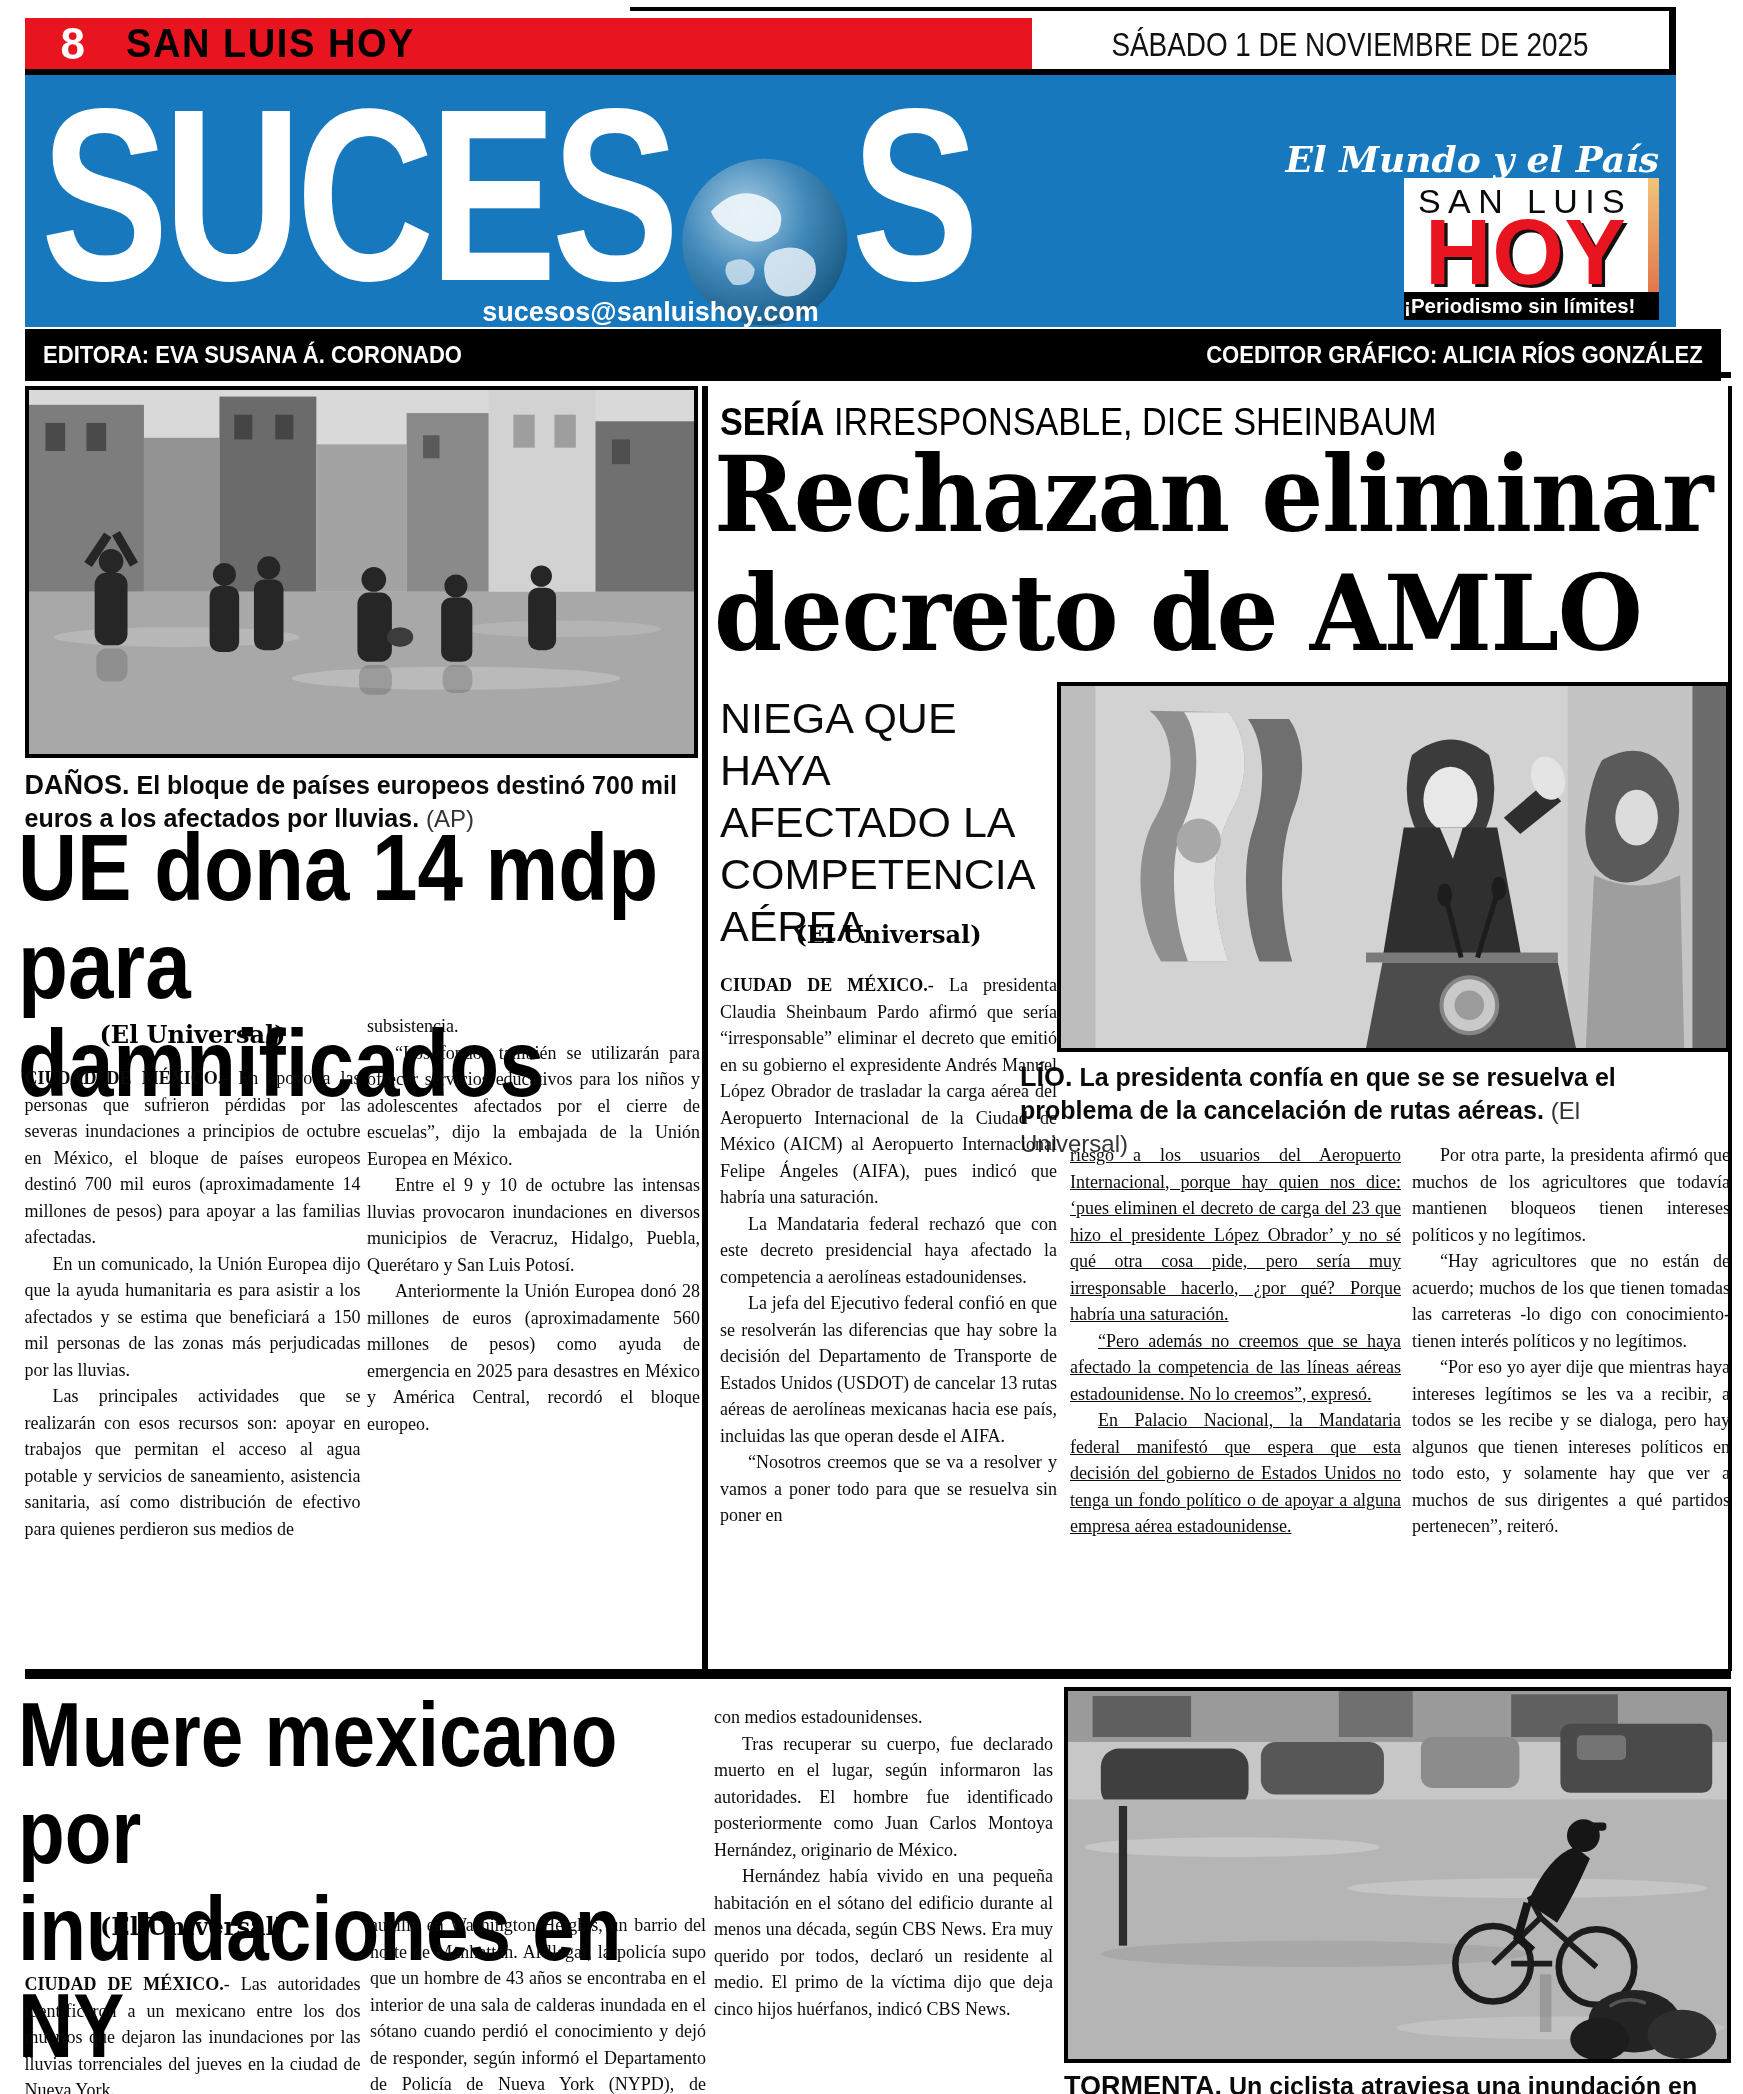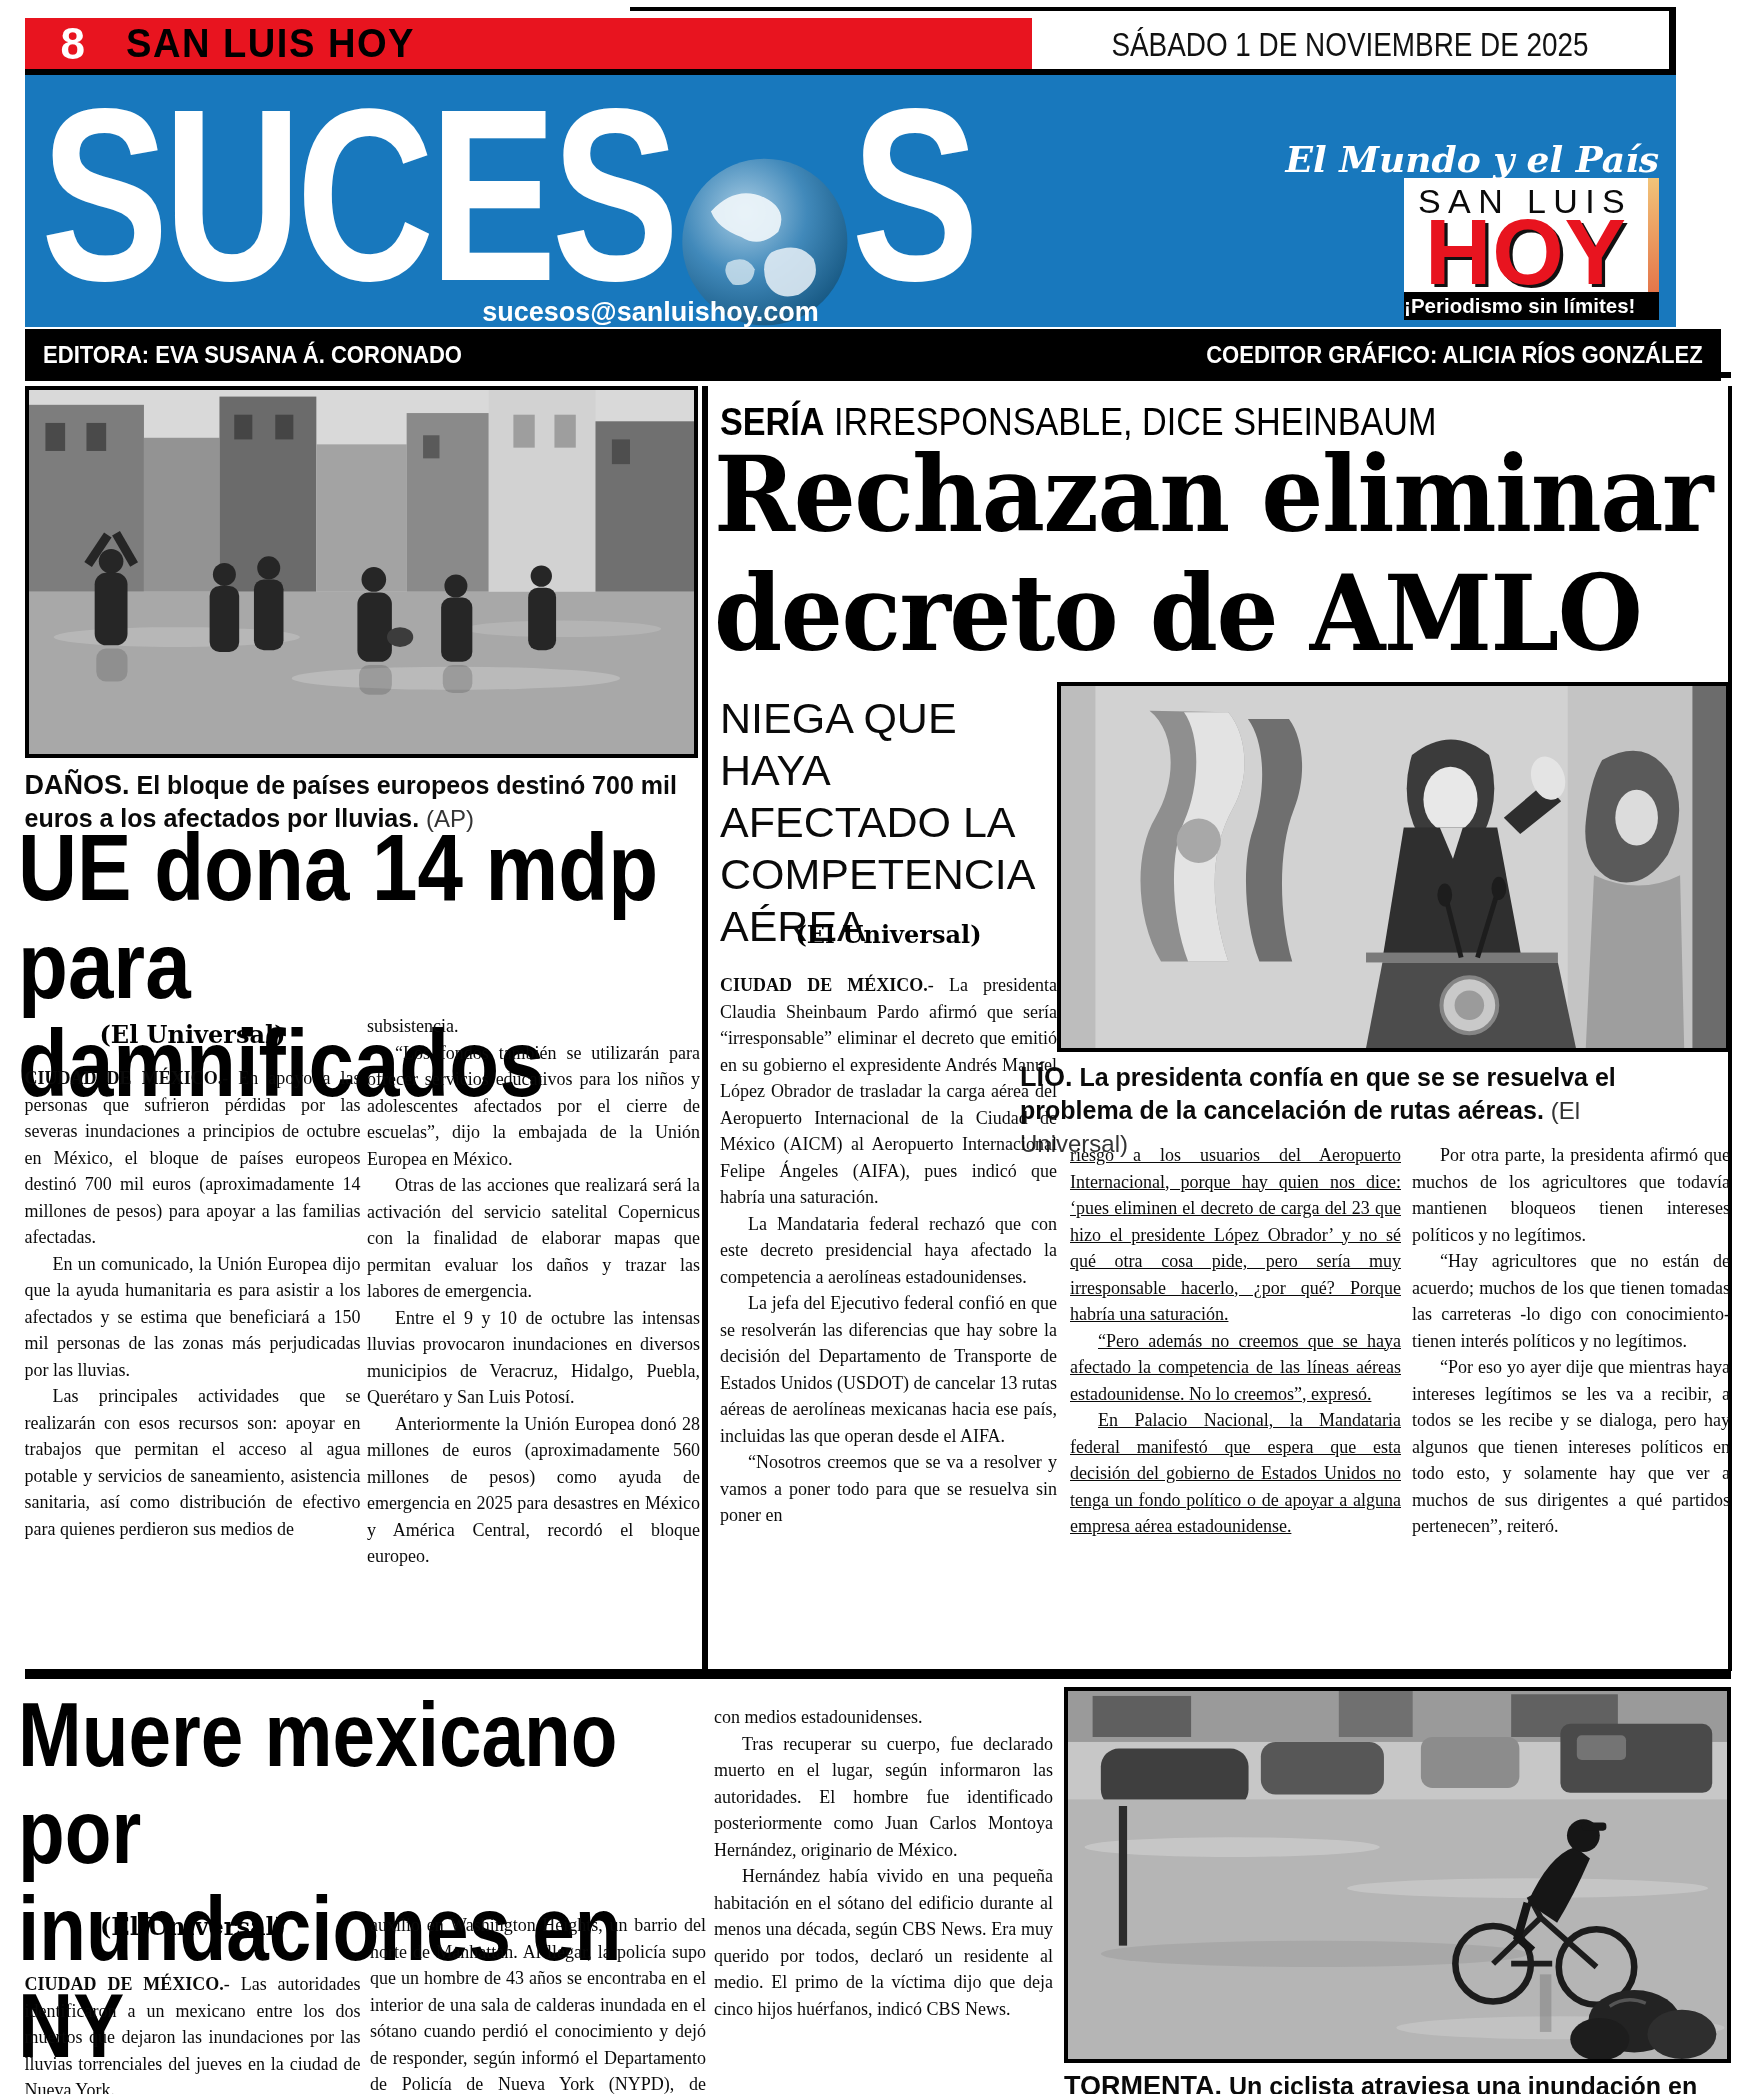--- a/index.html
+++ b/index.html
@@ -215,21 +215,20 @@
 para damnificados</div>
   <div class="abs byline byline1">(El Universal)</div>
   <div class="abs bodycol a1c1">
     <p class="bp"><span class="dl">CIUDAD DE MÉXICO.</span><span>- En apoyo a las personas que sufrieron pérdidas por las severas inundaciones a principios de octubre en México, el bloque de países europeos destinó 700 mil euros (aproximadamente 14 millones de pesos) para apoyar a las familias afectadas.</span></p>
     <p class="bp ind">En un comunicado, la Unión Europea dijo que la ayuda humanitaria es para asistir a los afectados y se estima que beneficiará a 150 mil personas de las zonas más perjudicadas por las lluvias.</p>
     <p class="bp ind">Las principales actividades que se realizarán con esos recursos son: apoyar en trabajos que permitan el acceso al agua potable y servicios de saneamiento, asistencia sanitaria, así como distribución de efectivo para quienes perdieron sus medios de</p>
   </div>
   <div class="abs bodycol a1c2">
     <p class="bp">subsistencia.</p>
     <p class="bp ind">“Los fondos también se utilizarán para ofrecer servicios educativos para los niños y adolescentes afectados por el cierre de escuelas”, dijo la embajada de la Unión Europea en México.</p>
-    <p class="bp ind">Otras de las acciones que realizará será la activación del servicio satelital Copernicus con la finalidad de elaborar mapas que permitan evaluar los daños y trazar las labores de emergencia.</p>
     <p class="bp ind">Entre el 9 y 10 de octubre las intensas lluvias provocaron inundaciones en diversos municipios de Veracruz, Hidalgo, Puebla, Querétaro y San Luis Potosí.</p>
     <p class="bp ind">Anteriormente la Unión Europea donó 28 millones de euros (aproximadamente 560 millones de pesos) como ayuda de emergencia en 2025 para desastres en México y América Central, recordó el bloque europeo.</p>
   </div>
 
   <div class="abs kicker">
     <span class="kb">SERÍA</span><span> IRRESPONSABLE, DICE SHEINBAUM</span>
   </div>
   <div class="abs hl headline2">Rechazan eliminar
 decreto de AMLO</div>
   <div class="abs subhead">NIEGA QUE HAYA

